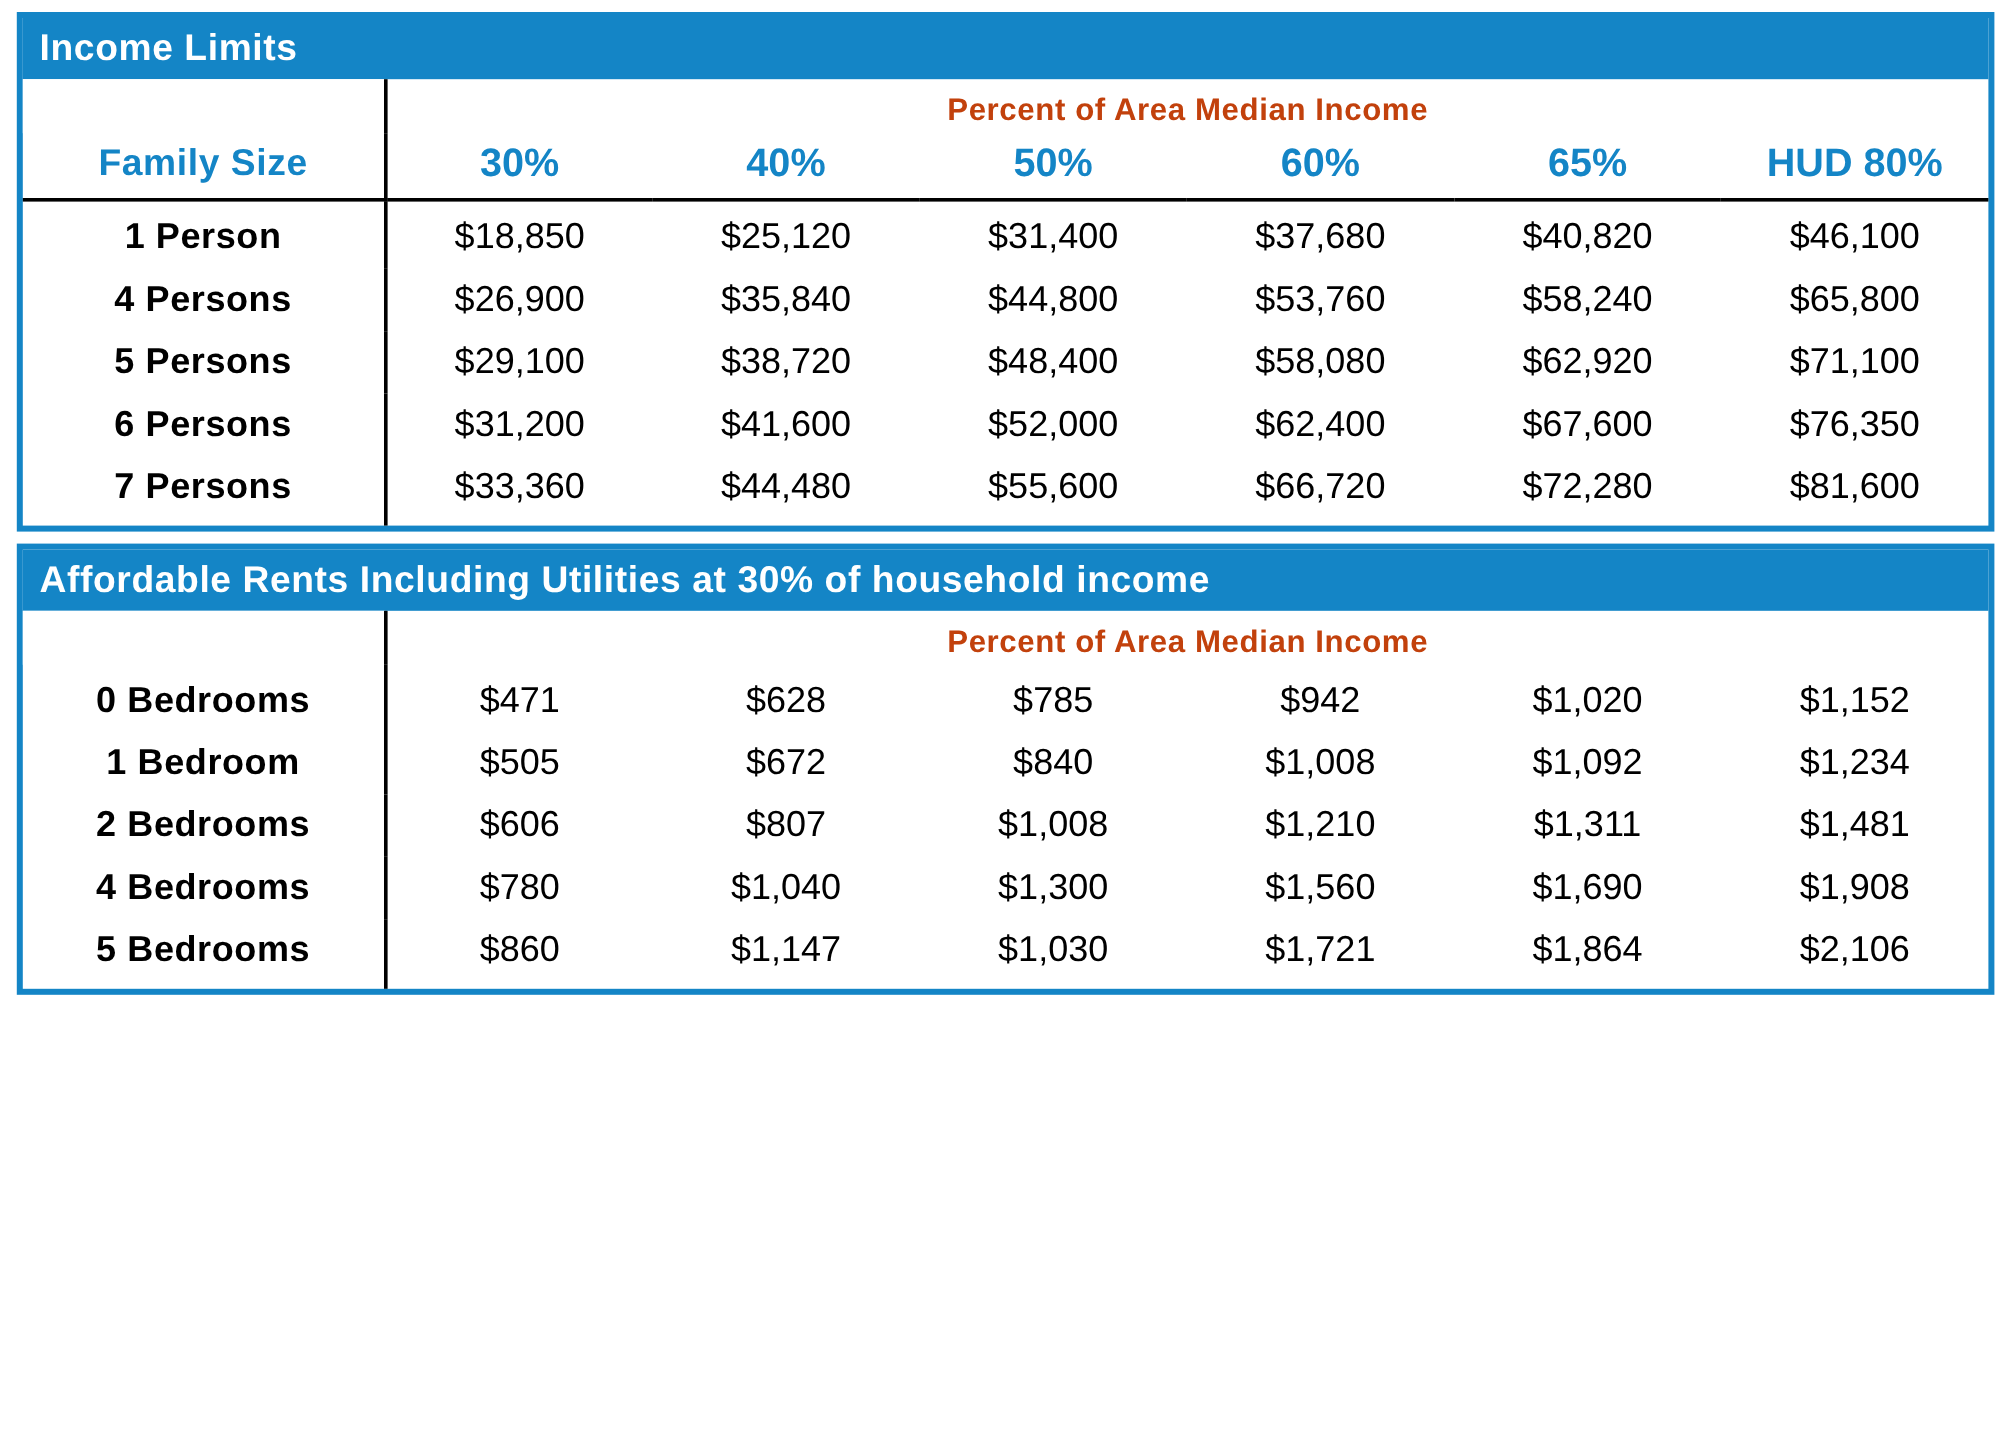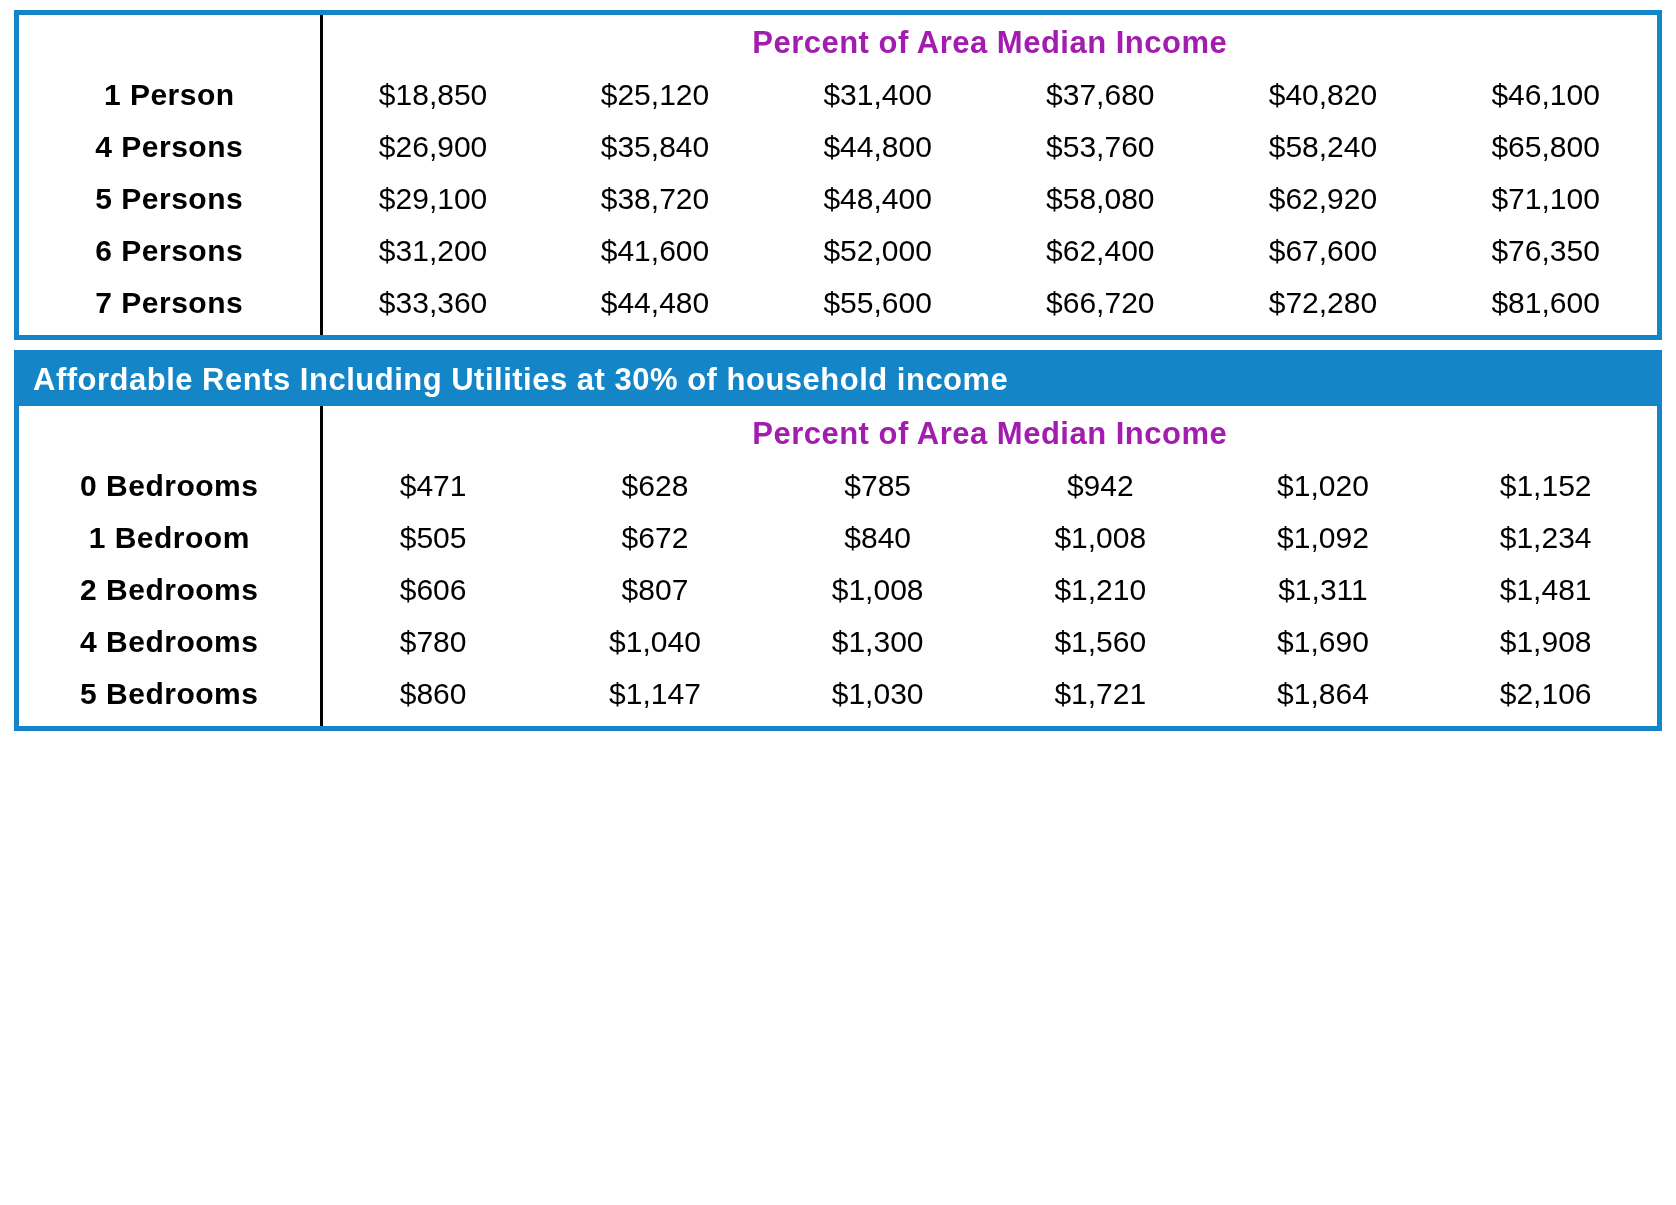--- a/index.html
+++ b/index.html
@@ -43,23 +43,23 @@
     border-right: 3px solid #000000;
   }
 
   th, td {
     text-align: center;
     vertical-align: middle;
     padding: 0;
   }
 
   .group-header {
-    color: #a21caf;
-    font-weight: bold;
-    font-size: 31px;
+    color: #c2410c;
+    font-weight: bold;
+    font-size: 26px;
     padding: 10px 0 4px 0;
     letter-spacing: 0.5px;
   }
   .corner {
     background: #ffffff;
   }
   .col-header-row th {
     border-bottom: 3px solid #000000;
   }
   .row-header {
@@ -89,106 +89,116 @@
     padding-top: 4px;
   }
   tbody tr:last-child td {
     padding-bottom: 6px;
   }
 </style>
 </head>
 <body>
 
 <div class="panel">
+  <div class="title-bar">Income Limits</div>
+  <table class="data-table">
+    <colgroup>
+      <col class="c-label">
+      <col class="c-val">
+        <col class="c-val">
+        <col class="c-val">
+      <col class="c-val">
+        <col class="c-val">
+        <col class="c-val">
+    </colgroup>
+    <thead>
+      <tr>
+        <td class="corner v-divide"></td>
+        <th class="group-header" colspan="6">Percent of Area Median Income</th>
+      </tr>
+      <tr class="col-header-row">
+        <th class="row-header v-divide">Family Size</th>
+        <th class="col-header">30%</th>
+        <th class="col-header">40%</th>
+        <th class="col-header">50%</th>
+        <th class="col-header">60%</th>
+        <th class="col-header">65%</th>
+        <th class="col-header">HUD 80%</th>
+      </tr>
+    </thead>
+    <tbody>
+        <tr>
+          <td class="row-label v-divide">1 Person</td>
+          <td class="value-cell">$18,850</td>
+          <td class="value-cell">$25,120</td>
+          <td class="value-cell">$31,400</td>
+          <td class="value-cell">$37,680</td>
+          <td class="value-cell">$40,820</td>
+          <td class="value-cell">$46,100</td>
+        </tr>
+        <tr>
+          <td class="row-label v-divide">4 Persons</td>
+          <td class="value-cell">$26,900</td>
+          <td class="value-cell">$35,840</td>
+          <td class="value-cell">$44,800</td>
+          <td class="value-cell">$53,760</td>
+          <td class="value-cell">$58,240</td>
+          <td class="value-cell">$65,800</td>
+        </tr>
+        <tr>
+          <td class="row-label v-divide">5 Persons</td>
+          <td class="value-cell">$29,100</td>
+          <td class="value-cell">$38,720</td>
+          <td class="value-cell">$48,400</td>
+          <td class="value-cell">$58,080</td>
+          <td class="value-cell">$62,920</td>
+          <td class="value-cell">$71,100</td>
+        </tr>
+        <tr>
+          <td class="row-label v-divide">6 Persons</td>
+          <td class="value-cell">$31,200</td>
+          <td class="value-cell">$41,600</td>
+          <td class="value-cell">$52,000</td>
+          <td class="value-cell">$62,400</td>
+          <td class="value-cell">$67,600</td>
+          <td class="value-cell">$76,350</td>
+        </tr>
+        <tr>
+          <td class="row-label v-divide">7 Persons</td>
+          <td class="value-cell">$33,360</td>
+          <td class="value-cell">$44,480</td>
+          <td class="value-cell">$55,600</td>
+          <td class="value-cell">$66,720</td>
+          <td class="value-cell">$72,280</td>
+          <td class="value-cell">$81,600</td>
+        </tr>
+      </tbody>
+  </table>
+</div>
+
+<div class="panel second">
+  <div class="title-bar">Affordable Rents Including Utilities at 30% of household income</div>
   <table class="data-table">
     <colgroup>
       <col class="c-label">
       <col class="c-val">
         <col class="c-val">
         <col class="c-val">
       <col class="c-val">
         <col class="c-val">
         <col class="c-val">
     </colgroup>
     <thead>
       <tr>
         <td class="corner v-divide"></td>
         <th class="group-header" colspan="6">Percent of Area Median Income</th>
       </tr>
     </thead>
     <tbody>
         <tr>
-          <td class="row-label v-divide">1 Person</td>
-          <td class="value-cell">$18,850</td>
-          <td class="value-cell">$25,120</td>
-          <td class="value-cell">$31,400</td>
-          <td class="value-cell">$37,680</td>
-          <td class="value-cell">$40,820</td>
-          <td class="value-cell">$46,100</td>
-        </tr>
-        <tr>
-          <td class="row-label v-divide">4 Persons</td>
-          <td class="value-cell">$26,900</td>
-          <td class="value-cell">$35,840</td>
-          <td class="value-cell">$44,800</td>
-          <td class="value-cell">$53,760</td>
-          <td class="value-cell">$58,240</td>
-          <td class="value-cell">$65,800</td>
-        </tr>
-        <tr>
-          <td class="row-label v-divide">5 Persons</td>
-          <td class="value-cell">$29,100</td>
-          <td class="value-cell">$38,720</td>
-          <td class="value-cell">$48,400</td>
-          <td class="value-cell">$58,080</td>
-          <td class="value-cell">$62,920</td>
-          <td class="value-cell">$71,100</td>
-        </tr>
-        <tr>
-          <td class="row-label v-divide">6 Persons</td>
-          <td class="value-cell">$31,200</td>
-          <td class="value-cell">$41,600</td>
-          <td class="value-cell">$52,000</td>
-          <td class="value-cell">$62,400</td>
-          <td class="value-cell">$67,600</td>
-          <td class="value-cell">$76,350</td>
-        </tr>
-        <tr>
-          <td class="row-label v-divide">7 Persons</td>
-          <td class="value-cell">$33,360</td>
-          <td class="value-cell">$44,480</td>
-          <td class="value-cell">$55,600</td>
-          <td class="value-cell">$66,720</td>
-          <td class="value-cell">$72,280</td>
-          <td class="value-cell">$81,600</td>
-        </tr>
-      </tbody>
-  </table>
-</div>
-
-<div class="panel second">
-  <div class="title-bar">Affordable Rents Including Utilities at 30% of household income</div>
-  <table class="data-table">
-    <colgroup>
-      <col class="c-label">
-      <col class="c-val">
-        <col class="c-val">
-        <col class="c-val">
-      <col class="c-val">
-        <col class="c-val">
-        <col class="c-val">
-    </colgroup>
-    <thead>
-      <tr>
-        <td class="corner v-divide"></td>
-        <th class="group-header" colspan="6">Percent of Area Median Income</th>
-      </tr>
-    </thead>
-    <tbody>
-        <tr>
           <td class="row-label v-divide">0 Bedrooms</td>
           <td class="value-cell">$471</td>
           <td class="value-cell">$628</td>
           <td class="value-cell">$785</td>
           <td class="value-cell">$942</td>
           <td class="value-cell">$1,020</td>
           <td class="value-cell">$1,152</td>
         </tr>
         <tr>
           <td class="row-label v-divide">1 Bedroom</td>

